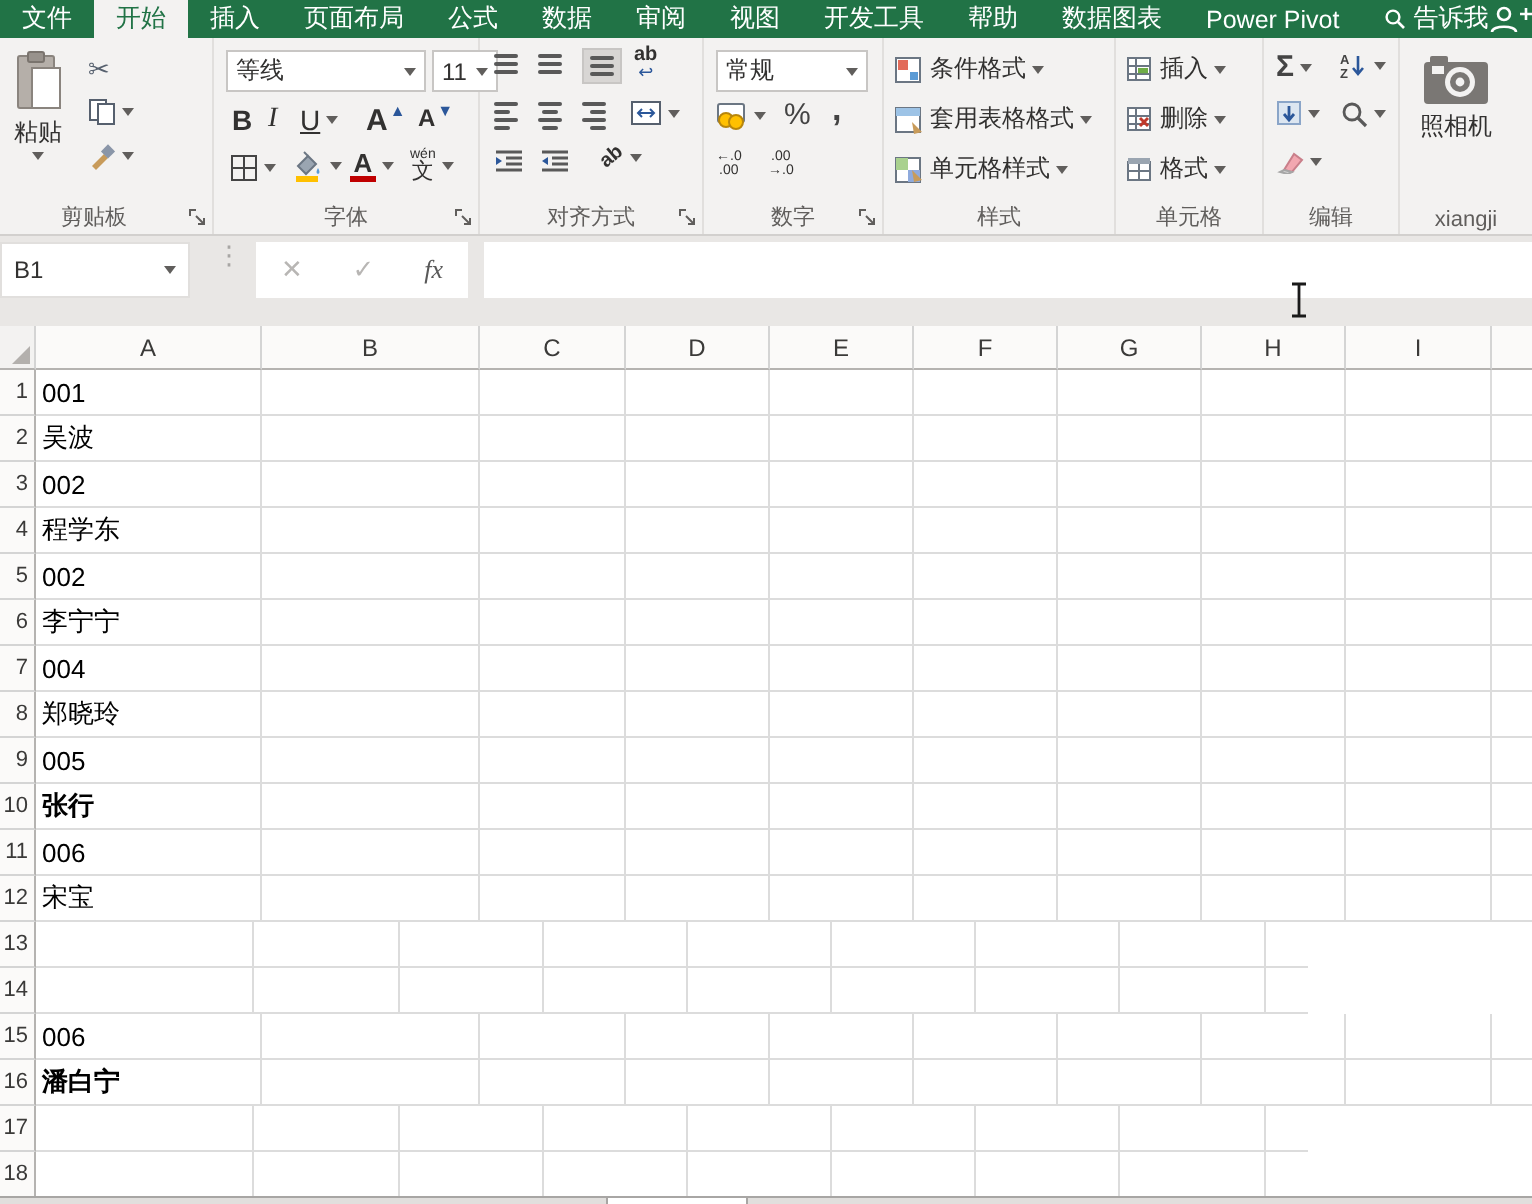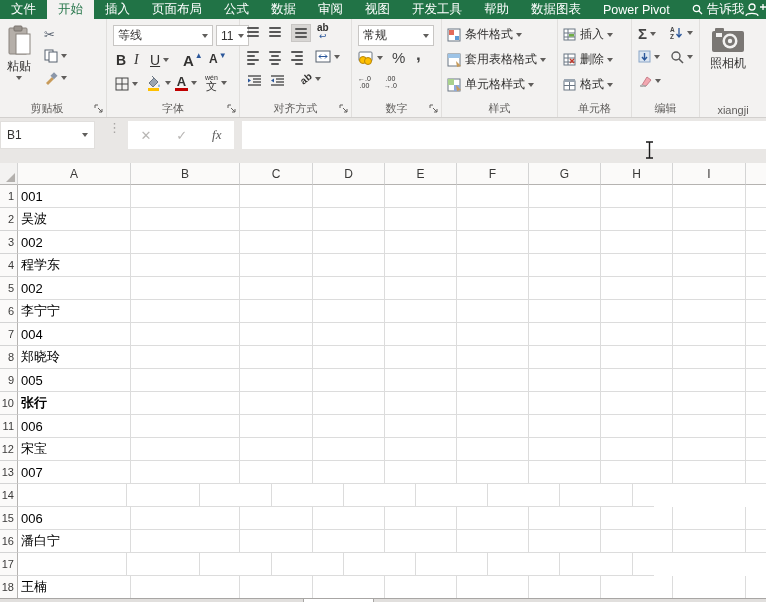--- a/index.html
+++ b/index.html
@@ -660,21 +660,20 @@
         <div class="cell" style="width: 72px;"></div>
         <div class="cell" style="width: 72px;"></div>
         <div class="cell" style="width: 72px;"></div>
         <div class="cell" style="width: 72px;"></div>
         <div class="cell" style="width: 72px;"></div>
         <div class="cell" style="width: 73px;"></div>
         <div class="cell" style="width: 21px; border-right: none;"></div>
       </div>
       <div class="grow" style="top: 298px;">
         <div class="rowh">13</div>
-        <div class="cell" style="width: 113px;">007</div>
         <div class="cell" style="width: 109px;"></div>
         <div class="cell" style="width: 73px;"></div>
         <div class="cell" style="width: 72px;"></div>
         <div class="cell" style="width: 72px;"></div>
         <div class="cell" style="width: 72px;"></div>
         <div class="cell" style="width: 72px;"></div>
         <div class="cell" style="width: 72px;"></div>
         <div class="cell" style="width: 73px;"></div>
         <div class="cell" style="width: 21px; border-right: none;"></div>
       </div>
@@ -698,21 +697,21 @@
         <div class="cell" style="width: 72px;"></div>
         <div class="cell" style="width: 72px;"></div>
         <div class="cell" style="width: 72px;"></div>
         <div class="cell" style="width: 72px;"></div>
         <div class="cell" style="width: 72px;"></div>
         <div class="cell" style="width: 73px;"></div>
         <div class="cell" style="width: 21px; border-right: none;"></div>
       </div>
       <div class="grow" style="top: 367px;">
         <div class="rowh">16</div>
-        <div class="cell" style="width: 113px;">潘白宁</div>
+        <div class="cell" style="width: 113px; font-weight: bold;">潘白宁</div>
         <div class="cell" style="width: 109px;"></div>
         <div class="cell" style="width: 73px;"></div>
         <div class="cell" style="width: 72px;"></div>
         <div class="cell" style="width: 72px;"></div>
         <div class="cell" style="width: 72px;"></div>
         <div class="cell" style="width: 72px;"></div>
         <div class="cell" style="width: 72px;"></div>
         <div class="cell" style="width: 73px;"></div>
         <div class="cell" style="width: 21px; border-right: none;"></div>
       </div>
@@ -723,21 +722,20 @@
         <div class="cell" style="width: 72px;"></div>
         <div class="cell" style="width: 72px;"></div>
         <div class="cell" style="width: 72px;"></div>
         <div class="cell" style="width: 72px;"></div>
         <div class="cell" style="width: 72px;"></div>
         <div class="cell" style="width: 73px;"></div>
         <div class="cell" style="width: 21px; border-right: none;"></div>
       </div>
       <div class="grow" style="top: 413px;">
         <div class="rowh">18</div>
-        <div class="cell" style="width: 113px;">王楠</div>
         <div class="cell" style="width: 109px;"></div>
         <div class="cell" style="width: 73px;"></div>
         <div class="cell" style="width: 72px;"></div>
         <div class="cell" style="width: 72px;"></div>
         <div class="cell" style="width: 72px;"></div>
         <div class="cell" style="width: 72px;"></div>
         <div class="cell" style="width: 72px;"></div>
         <div class="cell" style="width: 73px;"></div>
         <div class="cell" style="width: 21px; border-right: none;"></div>
       </div>

